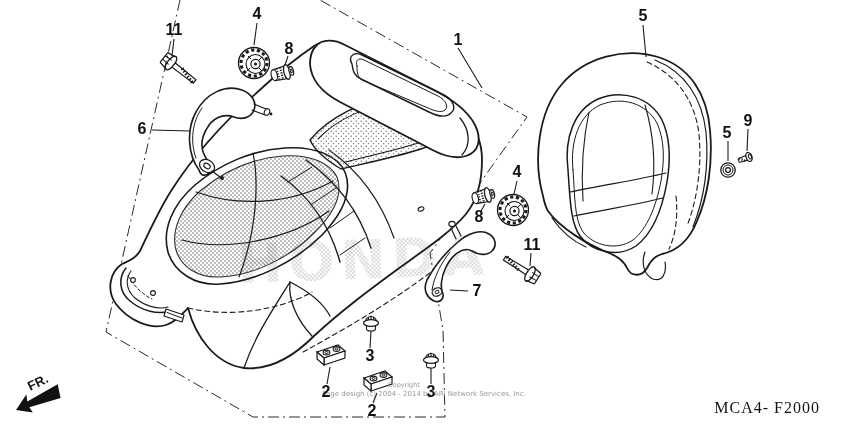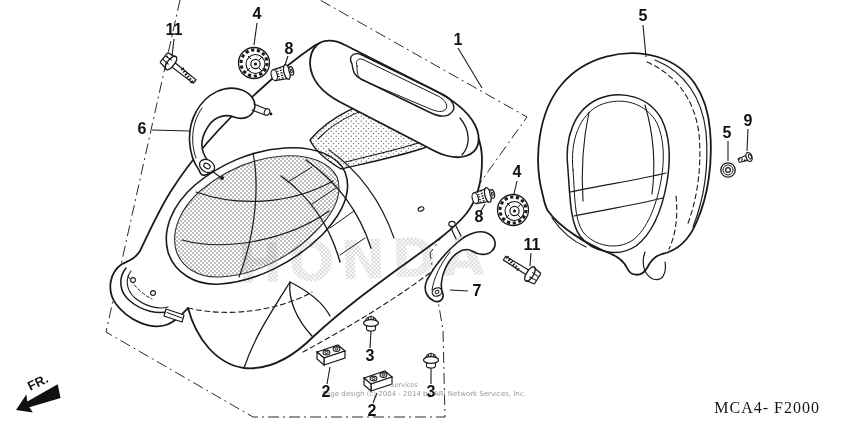--- a/index.html
+++ b/index.html
@@ -317,17 +317,17 @@
 <div class="callout" style="left:748px;top:121px">9</div>
 <div class="callout" style="left:517px;top:172px">4</div>
 <div class="callout" style="left:479px;top:217px">8</div>
 <div class="callout" style="left:532px;top:245px">11</div>
 <div class="callout" style="left:477px;top:291px">7</div>
 <div class="callout" style="left:326px;top:392px">2</div>
 <div class="callout" style="left:370px;top:356px">3</div>
 <div class="callout" style="left:372px;top:411px">2</div>
 <div class="callout" style="left:431px;top:392px">3</div>
 
-<div class="copyright l1" style="left:404px;top:382px">Services</div>
+<div class="copyright l1" style="left:404px;top:382px">Copyright</div>
 <div class="copyright" style="left:424px;top:390px">Page design (c) 2004 - 2014 by ARI Network Services, Inc.</div>
 <div class="part-code">MCA4- F2000</div>
 
 </div>
 
 </body></html>

